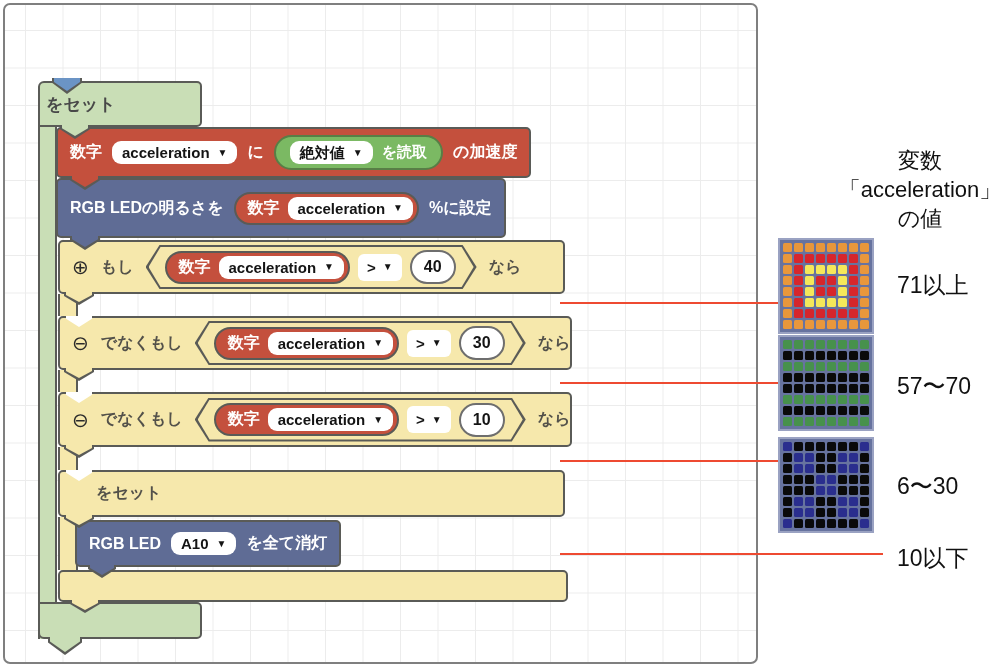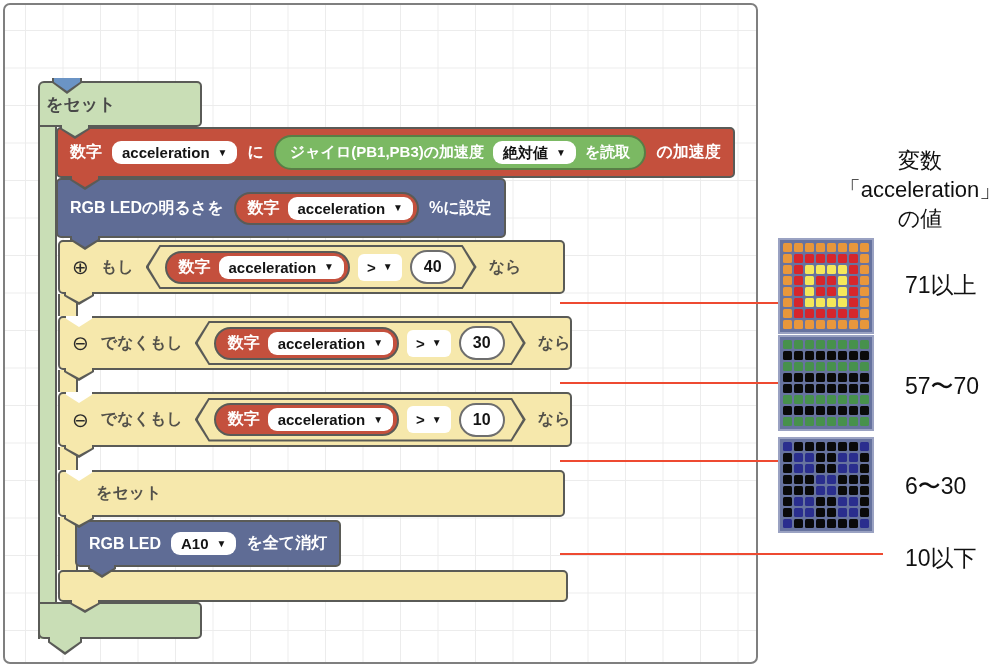--- a/index.html
+++ b/index.html
@@ -85,21 +85,21 @@
   .rline { position:absolute; height:2px; background:#ee4a31; }
   
   .matrix {
     position:absolute; width:96px; height:96px;
     border:2px solid #9aa2c2; background:#67739f; padding:3px;
     display:grid; grid-template-columns:repeat(8,1fr); grid-template-rows:repeat(8,1fr); gap:2px;
   }
   .matrix .cell { border-radius:1.5px; }
   
   .panel-title { position:absolute; left:820px; top:146px; width:200px; text-align:center; color:#111; font-size:22px; line-height:29px; }
-  .range-label { position:absolute; left:897px; color:#111; font-size:23px; white-space:nowrap;margin-left:8px; }
+  .range-label { position:absolute; left:897px; color:#111; font-size:23px; white-space:nowrap; }
 </style>
 </head>
 <body>
 
 <div id="app">
 
   <div class="canvas"></div>
 
   <div style="position:absolute;left:38px;top:100px;width:19px;height:539px;background:#C9DEB6;border-left:2px solid #5a5b57;border-right:2px solid #5a5b57;"></div>
   <div class="block" style="left:38px;top:81px;width:164px;height:46px;background:#C9DEB6;border-radius:6px 5px 5px 0;padding:0 6px;">
@@ -108,21 +108,20 @@
   <div style="position:absolute;left:38px;top:602px;width:164px;height:37px;background:#C9DEB6;border:2px solid #5a5b57;border-radius:0 5px 5px 6px;"></div>
 
   <div class="block" style="left:56px;top:127px;height:51px;background:#C4503D;">
     <span>数字</span>
     <span class="dd">
       <span>acceleration</span>
       <span class="arr">▼</span>
     </span>
     <span>に</span>
     <span class="pill-green">
-      <span>ジャイロ(PB1,PB3)の加速度</span>
       <span class="dd">
         <span>絶対値</span>
         <span class="arr">▼</span>
       </span>
       <span>を読取</span>
     </span>
     <span>の加速度</span>
   </div>
 
   <div class="block" style="left:56px;top:178px;width:450px;height:60px;background:#5F6C95;">

